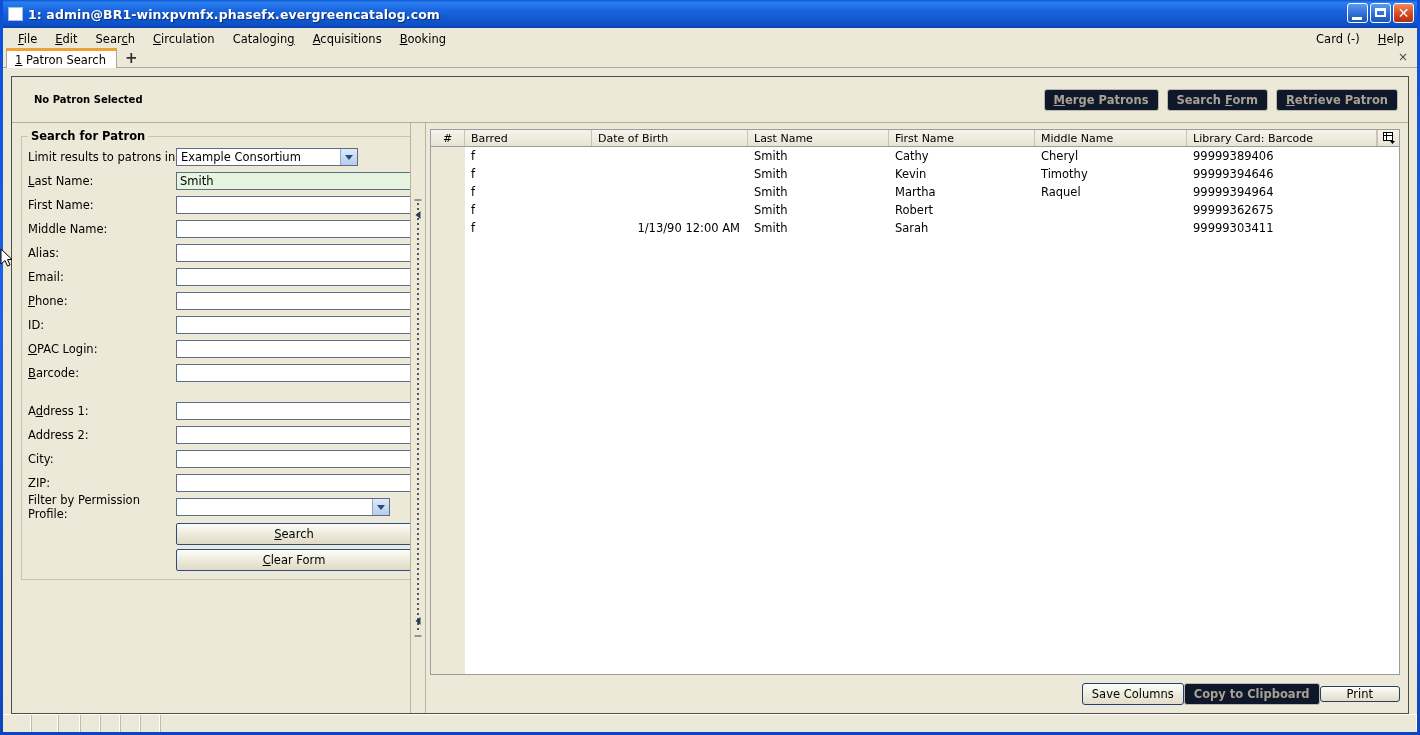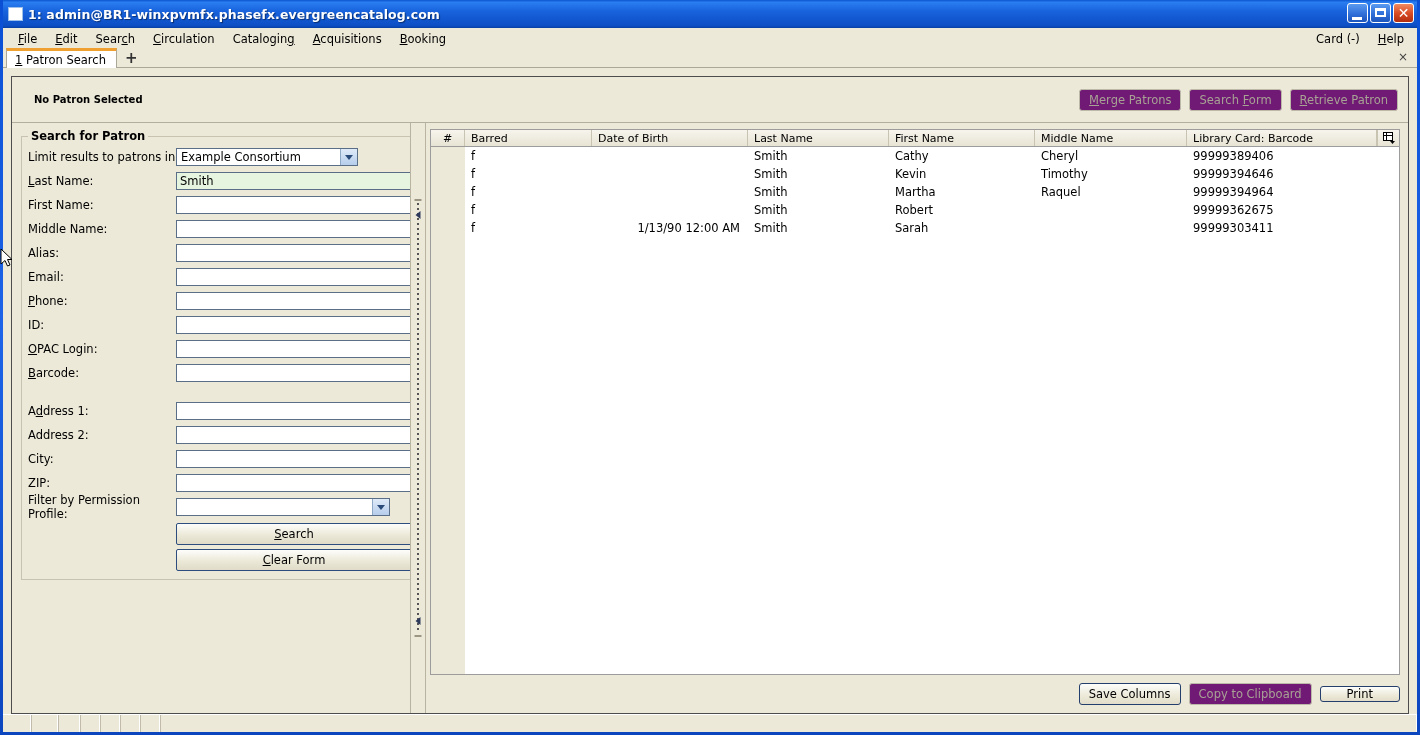--- a/index.html
+++ b/index.html
@@ -101,21 +101,21 @@
   #patron-status { font-size: 10px; font-weight: bold; color: #000; }
   #patron-actions { margin-left: auto; display: flex; gap: 8px; }
 
   .btn {
     background: linear-gradient(to bottom,#fdfdfb,#ece9d8 60%,#e2ddca);
     border: 1px solid #7d7a6b; border-radius: 3px;
     font-size: 11.5px; padding: 3px 9px; cursor: pointer; color: #000;
     white-space: nowrap; font-family: inherit;
   }
   .btn u { text-decoration: underline; }
-  .btn.disabled { color: #a8a294; border-color: #bdb9a8; background: #701a75; cursor: default; }
+  .btn.disabled { color: #a8a294; border-color: #bdb9a8; background: #0f172a; cursor: default; font-weight: bold; }
   .btn.dark { border: 1px solid #243f6b; }
 
   
   #split {
     flex: 1; display: flex; min-height: 0; background: #ece9d8;
   }
 
   
   #left-pane { width: 398px; flex: none; padding: 6px 0 0 9px; display: flex; flex-direction: column; min-height: 0; }
   fieldset#search-box {
@@ -206,21 +206,21 @@
   #grid-body { flex: 1; overflow: hidden; position: relative; }
   .grow { display: flex; height: 18px; font-size: 11.5px; align-items: center; }
   .grow .gc { padding-left: 6px; overflow: hidden; white-space: nowrap; color: #000; }
   .grow .gc.num {
     padding-left: 0; text-align: center; font-weight: bold; font-size: 11px;
     background: #ece9d8; height: 18px; line-height: 18px;
   }
   .grow .gc.right { text-align: right; padding-right: 8px; }
   #numstripe { position: absolute; left: 0; top: 0; bottom: 0; width: 34px; background: #ece9d8; }
 
-  #grid-foot { height: 32px; flex: none; display: flex; align-items: center; justify-content: flex-end; gap: 8px; padding-top: 6px; }
+  #grid-foot { height: 32px; flex: none; display: flex; align-items: center; justify-content: flex-end; padding-top: 6px; }
 
   
   #statusbar {
     height: 18px; flex: none; display: flex; align-items: stretch;
     background: #ece9d8; border-top: 1px solid #fff;
   }
   #statusbar .sp { border-right: 1px solid #fff; border-left: 1px solid #c0bbaa; }
   #statusbar .sp:first-child { border-left: none; }
 
   

